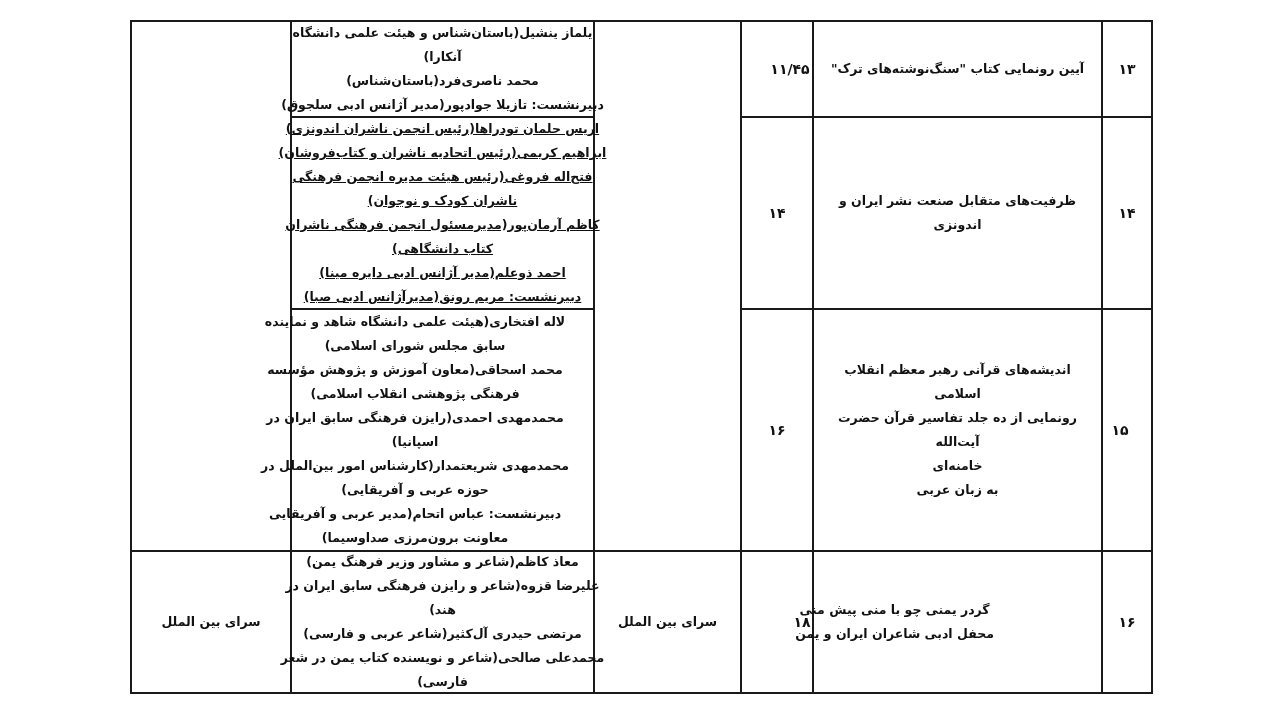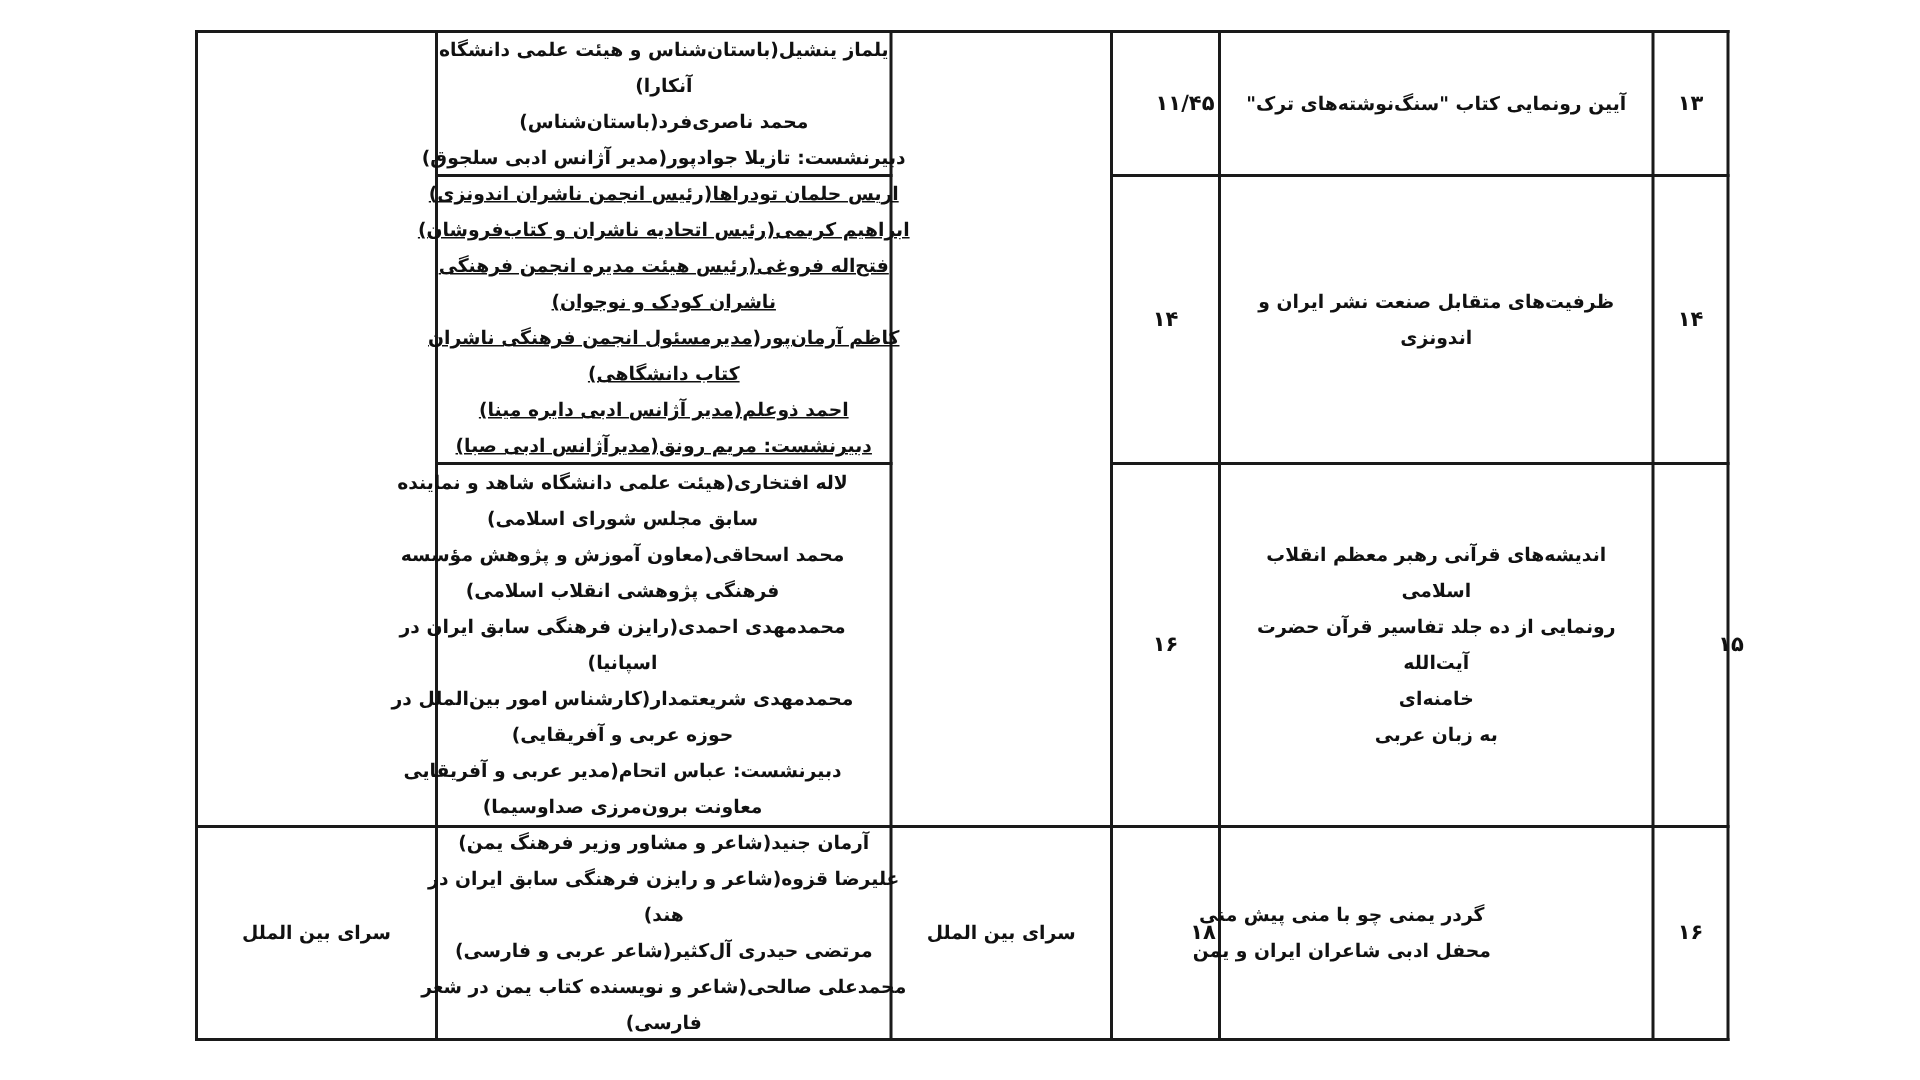--- a/index.html
+++ b/index.html
@@ -75,21 +75,21 @@
       <span class="ln">ابراهیم کریمی(رئیس اتحادیه ناشران و کتاب‌فروشان)</span>
       <span class="ln">فتح‌اله فروغی(رئیس هیئت مدیره انجمن فرهنگی</span>
       <span class="ln">ناشران کودک و نوجوان)</span>
       <span class="ln">کاظم آرمان‌پور(مدیرمسئول انجمن فرهنگی ناشران</span>
       <span class="ln">کتاب دانشگاهی)</span>
       <span class="ln">احمد ذوعلم(مدیر آژانس ادبی دایره مینا)</span>
       <span class="ln">دبیرنشست: مریم رونق(مدیرآژانس ادبی صبا)</span>
     </div>
   </div>
 
-  <div class="cell" style="left:1000px;top:290px;width:48px;height:240px;">
+  <div class="cell" style="left:966px;top:290px;width:48px;height:240px;">
     <span class="num">۱۵</span>
   </div>
   <div class="cell" style="left:684px;top:290px;width:287px;height:240px;">
     <div class="lines">
       <span class="title">اندیشه‌های قرآنی رهبر معظم انقلاب اسلامی</span>
       <span class="title">رونمایی از ده جلد تفاسیر قرآن حضرت آیت‌الله</span>
       <span class="title">خامنه‌ای</span>
       <span class="title">به زبان عربی</span>
     </div>
   </div>
@@ -121,21 +121,21 @@
     </div>
   </div>
   <div class="cell" style="left:612px;top:532px;width:70px;height:140px;margin-left:25px;">
     <span class="num">۱۸</span>
   </div>
   <div class="cell" style="left:465px;top:532px;width:145px;height:140px;">
     <span class="title">سرای بین الملل</span>
   </div>
   <div class="cell" style="left:162px;top:532px;width:301px;height:140px;">
     <div class="lines">
-      <span class="ln">آرمان جنید(شاعر و مشاور وزیر فرهنگ یمن)</span>
+      <span class="ln">معاذ کاظم(شاعر و مشاور وزیر فرهنگ یمن)</span>
       <span class="ln">علیرضا قزوه(شاعر و رایزن فرهنگی سابق ایران در</span>
       <span class="ln">هند)</span>
       <span class="ln">مرتضی حیدری آل‌کثیر(شاعر عربی و فارسی)</span>
       <span class="ln">محمدعلی صالحی(شاعر و نویسنده کتاب یمن در شعر</span>
       <span class="ln">فارسی)</span>
     </div>
   </div>
   <div class="cell" style="left:2px;top:532px;width:158px;height:140px;">
     <span class="title">سرای بین الملل</span>
   </div>

